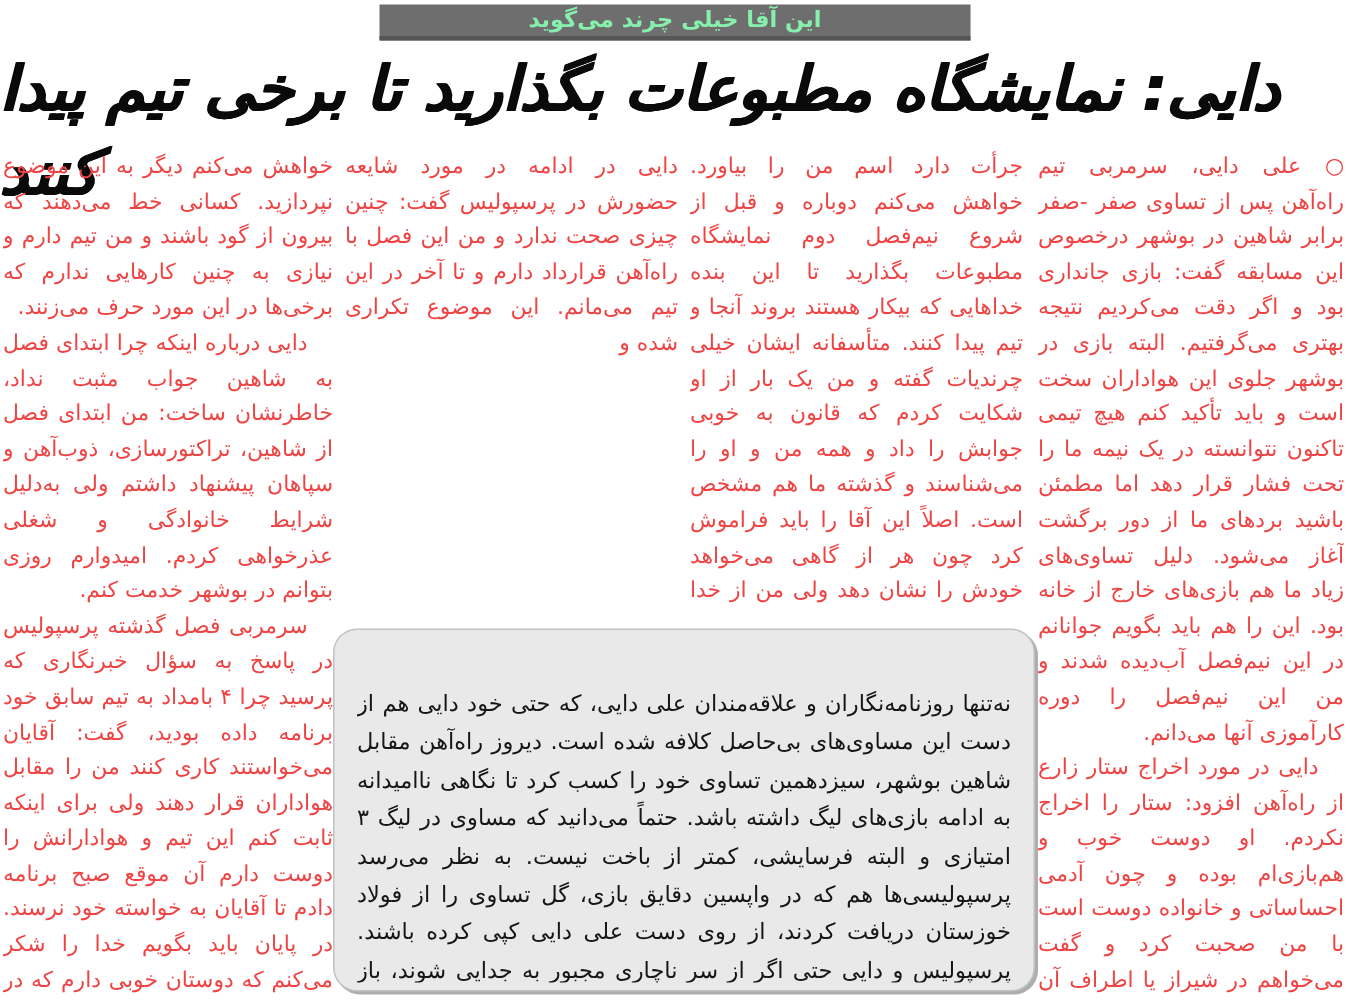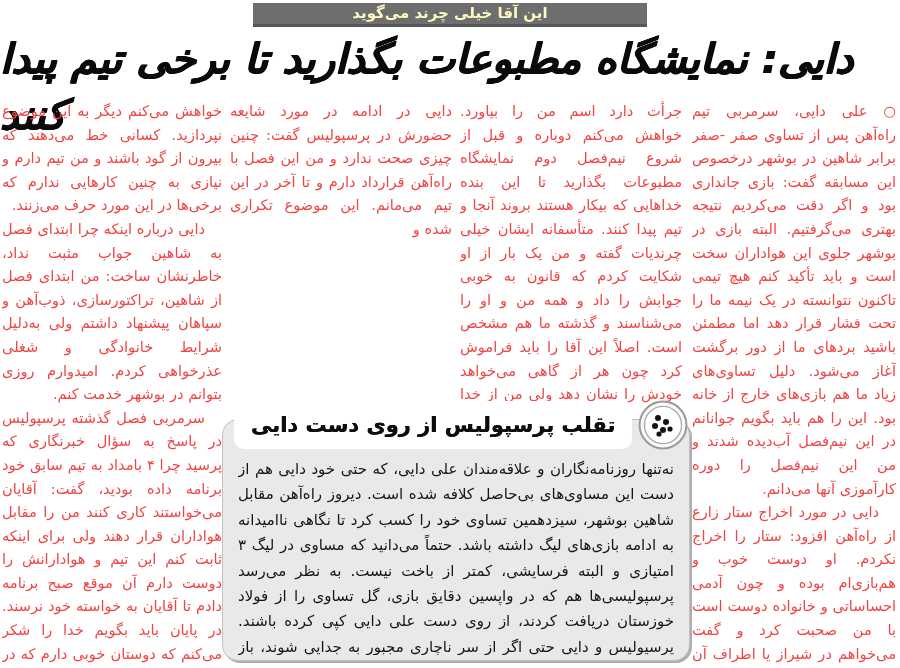--- a/index.html
+++ b/index.html
@@ -6,21 +6,21 @@
   body{
     width:900px;height:668px;overflow:hidden;background:#ffffff;
     font-family:"DejaVu Sans","Liberation Sans",sans-serif;
     direction:rtl;
   }
   .page{position:relative;width:900px;height:668px;background:#fff;}
 
   .kicker{
     width:394px;height:21px;margin:3px auto 0;
     background:#6e6e6e;border-bottom:3px solid #565656;
-    color:#fef9c3;text-align:center;line-height:21px;
+    color:#86efac;text-align:center;line-height:21px;
     font-size:15px;font-weight:bold;letter-spacing:0;
   }
   .headline{
     margin:4px 0 0;padding:0;text-align:left;
     font-size:41px;font-weight:bold;color:#0a0a0a;
     letter-spacing:-1px;line-height:56px;
     text-shadow:0.6px 0 0 #000,-0.6px 0 0 #000;
     font-style:italic;
   }
 
@@ -85,31 +85,16 @@
   </div>
 
   <div class="col col4">
     <p>خواهش می‌کنم دیگر به این موضوع نپردازید. کسانی خط می‌دهند که بیرون از گود باشند و من تیم دارم و نیازی به چنین کارهایی ندارم که برخی‌ها در این مورد حرف می‌زنند.</p>
     <p>دایی درباره اینکه چرا ابتدای فصل به شاهین جواب مثبت نداد، خاطرنشان ساخت: من ابتدای فصل از شاهین، تراکتورسازی، ذوب‌آهن و سپاهان پیشنهاد داشتم ولی به‌دلیل شرایط خانوادگی و شغلی عذرخواهی کردم. امیدوارم روزی بتوانم در بوشهر خدمت کنم.</p>
     <p>سرمربی فصل گذشته پرسپولیس در پاسخ به سؤال خبرنگاری که پرسید چرا ۴ بامداد به تیم سابق خود برنامه داده بودید، گفت: آقایان می‌خواستند کاری کنند من را مقابل هواداران قرار دهند ولی برای اینکه ثابت کنم این تیم و هوادارانش را دوست دارم آن موقع صبح برنامه دادم تا آقایان به خواسته خود نرسند. در پایان باید بگویم خدا را شکر می‌کنم که دوستان خوبی دارم که در روزهای سخت بیشتر از روزهای خوشی به دردم خورده‌اند و به دوستی ۱۰ ساله با دهقان افتخار می‌کنم.</p>
   </div>
 
   <div class="box-wrap">
     <div class="box-bg"></div>
-    <div class="box-head">
-      <span class="ball">
-        <svg viewBox="0 0 50 50" width="50" height="50" aria-hidden="true">
-          <circle cx="25" cy="25" r="23.4" fill="#fbfbfb" stroke="#9a9a9a" stroke-width="2"></circle>
-          <circle cx="25" cy="25" r="18.6" fill="#ffffff" stroke="#ababab" stroke-width="1.4"></circle>
-          <circle cx="20" cy="18" r="3" fill="#121212"></circle>
-          <circle cx="28" cy="22" r="3" fill="#121212"></circle>
-          <circle cx="17" cy="26" r="3" fill="#121212"></circle>
-          <circle cx="25" cy="30" r="3" fill="#121212"></circle>
-          <circle cx="32" cy="29" r="2.6" fill="#121212"></circle>
-          <circle cx="21" cy="34" r="2.6" fill="#121212"></circle>
-        </svg>
-      </span>
-      <div class="box-title">تقلب پرسپولیس از روی دست دایی</div>
-    </div>
     <div class="box-body">نه‌تنها روزنامه‌نگاران و علاقه‌مندان علی دایی، که حتی خود دایی هم از دست این مساوی‌های بی‌حاصل کلافه شده است. دیروز راه‌آهن مقابل شاهین بوشهر، سیزدهمین تساوی خود را کسب کرد تا نگاهی ناامیدانه به ادامه بازی‌های لیگ داشته باشد. حتماً می‌دانید که مساوی در لیگ ۳ امتیازی و البته فرسایشی، کمتر از باخت نیست. به نظر می‌رسد پرسپولیسی‌ها هم که در واپسین دقایق بازی، گل تساوی را از فولاد خوزستان دریافت کردند، از روی دست علی دایی کپی کرده باشند. پرسپولیس و دایی حتی اگر از سر ناچاری مجبور به جدایی شوند، باز هم سرنوشتی مشترک پیدا می‌کنند. سرنوشت مشترک آنها فعلاً در مساوی‌های اعصاب خردکن و بی‌حاصل است!</div>
   </div>
 
 </div>
 
 </body></html>

